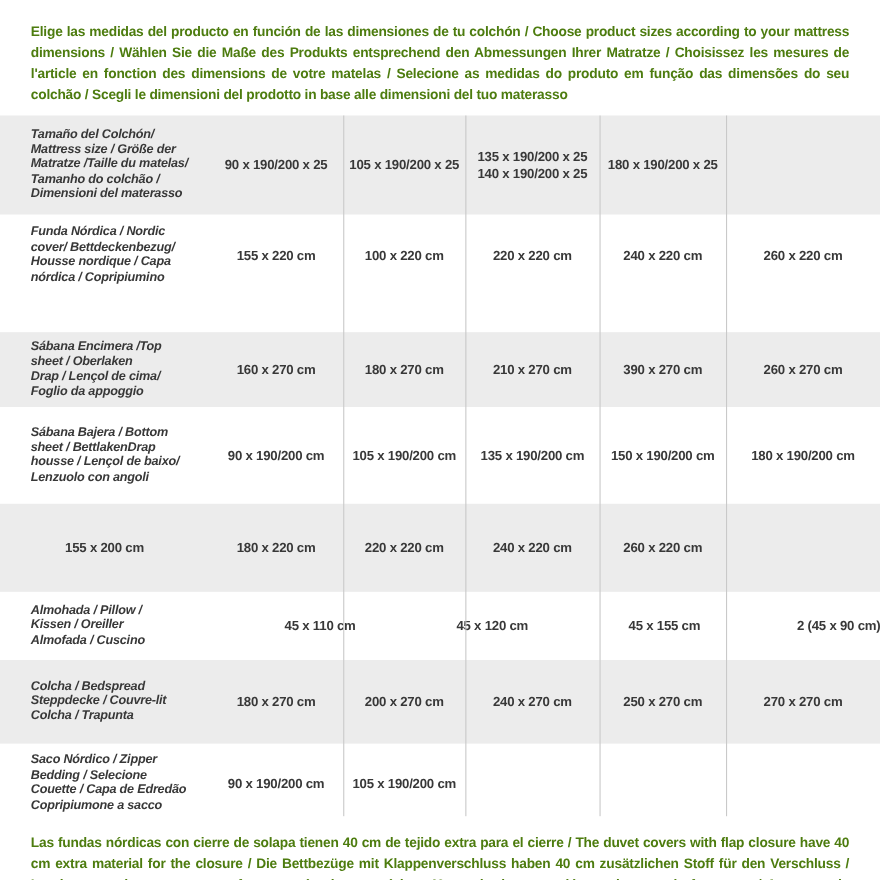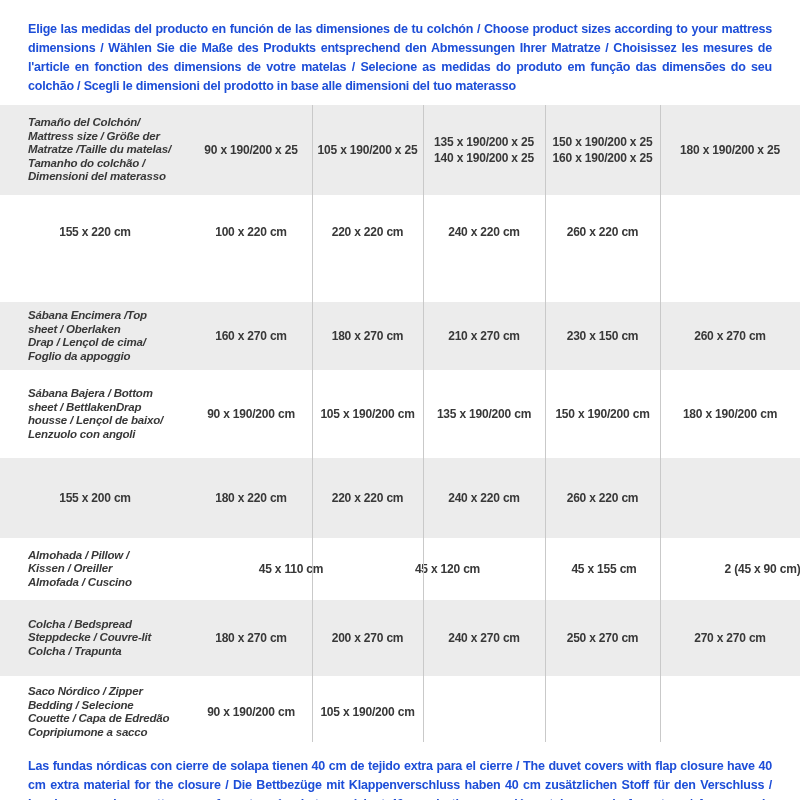--- a/index.html
+++ b/index.html
@@ -16,21 +16,21 @@
     font-weight: bold;
     color: #383838;
     overflow: hidden;
   }
   .note {
     padding: 0 28px;
     font-size: 12.5px;
     line-height: 19px;
     text-align: justify;
     letter-spacing: -0.2px;
-    color: #1d4ed8;
+    color: #4d7c0f;
   }
   .note-top { padding-top: 20px; }
   .note-bottom { padding-top: 9px; }
 
   .size-table {
     position: relative;
     margin-top: 9px;
     width: 800px;
   }
   .row {
@@ -86,42 +86,44 @@
     <div class="row">
       <div class="cell label">Tamaño del Colchón/
 Mattress size / Größe der
 Matratze /Taille du matelas/
 Tamanho do colchão /
 Dimensioni del materasso</div>
       <div class="cell val">90 x 190/200 x 25</div>
       <div class="cell val">105 x 190/200 x 25</div>
       <div class="cell val">135 x 190/200 x 25
 140 x 190/200 x 25</div>
-      <div class="cell val">150 x 190/200 x 25
-160 x 190/200 x 25</div>
       <div class="cell val">180 x 190/200 x 25</div>
     </div>
 
     <div class="row">
+      <div class="cell label">Funda Nórdica /  Nordic
+cover/ Bettdeckenbezug/
+Housse nordique / Capa
+nórdica / Copripiumino</div>
       <div class="cell val">155 x 220 cm</div>
       <div class="cell val">100 x 220 cm</div>
       <div class="cell val">220 x 220 cm</div>
       <div class="cell val">240 x 220 cm</div>
       <div class="cell val">260 x 220 cm</div>
     </div>
 
     <div class="row">
       <div class="cell label">Sábana Encimera /Top
 sheet / Oberlaken
 Drap / Lençol de cima/
 Foglio da appoggio</div>
       <div class="cell val">160 x 270 cm</div>
       <div class="cell val">180 x 270 cm</div>
       <div class="cell val">210 x 270 cm</div>
-      <div class="cell val">230 x 150 cm</div>
+      <div class="cell val">390 x 270 cm</div>
       <div class="cell val">260 x 270 cm</div>
     </div>
 
     <div class="row">
       <div class="cell label">Sábana Bajera / Bottom
 sheet / BettlakenDrap
 housse / Lençol de baixo/
 Lenzuolo con angoli</div>
       <div class="cell val">90 x 190/200 cm</div>
       <div class="cell val">105 x 190/200 cm</div>

